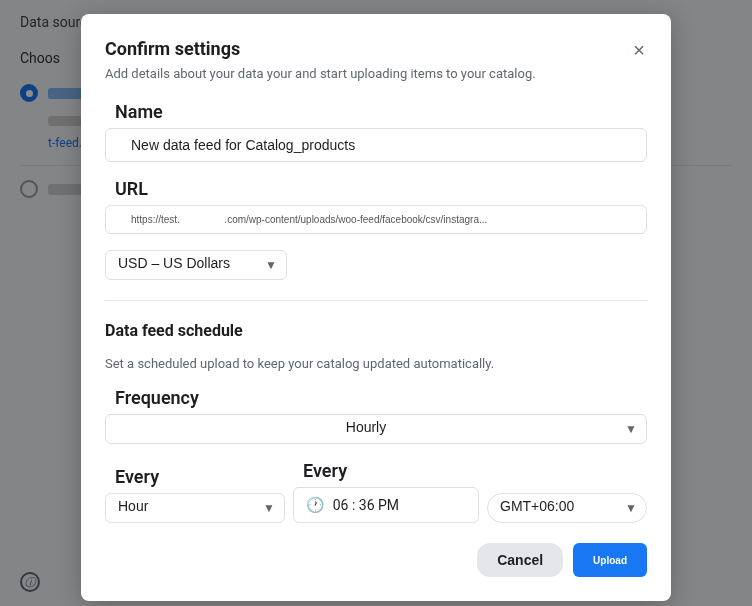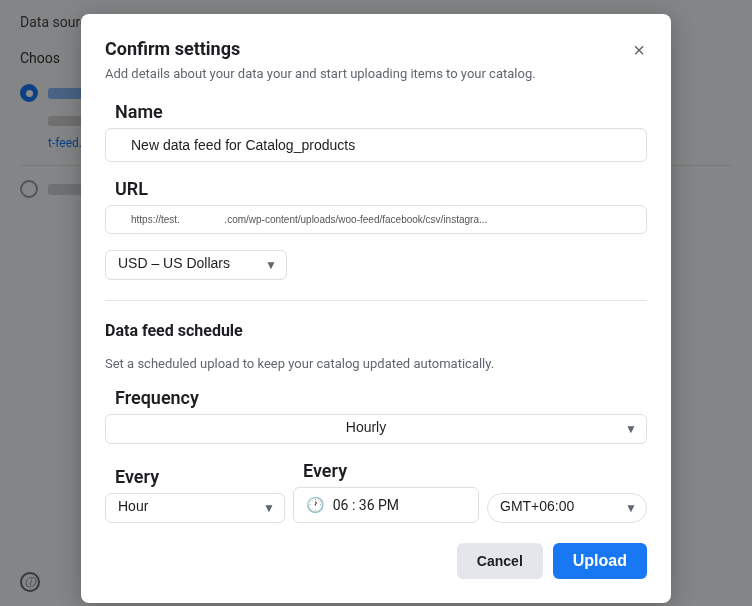--- a/index.html
+++ b/index.html
@@ -207,33 +207,33 @@
       display: flex;
       justify-content: flex-end;
       gap: 10px;
       margin-top: 20px;
     }
 
     .btn-cancel {
       padding: 9px 20px;
       background: #e4e6eb;
       border: none;
-      border-radius: 6px;
+      border-radius: 13px;
       font-size: 14px;
       font-weight: 600;
       color: #1c1e21;
       cursor: pointer;
     }
 
     .btn-upload {
       padding: 9px 20px;
       background: #1877f2;
       border: none;
       border-radius: 6px;
-      font-size: 16px;
+      font-size: 10px;
       font-weight: 700;
       color: #fff;
       cursor: pointer;
     }
 
     
     .bg-page {
       position: absolute;
       top: 0; left: 0;
       width: 100%; height: 100%;

